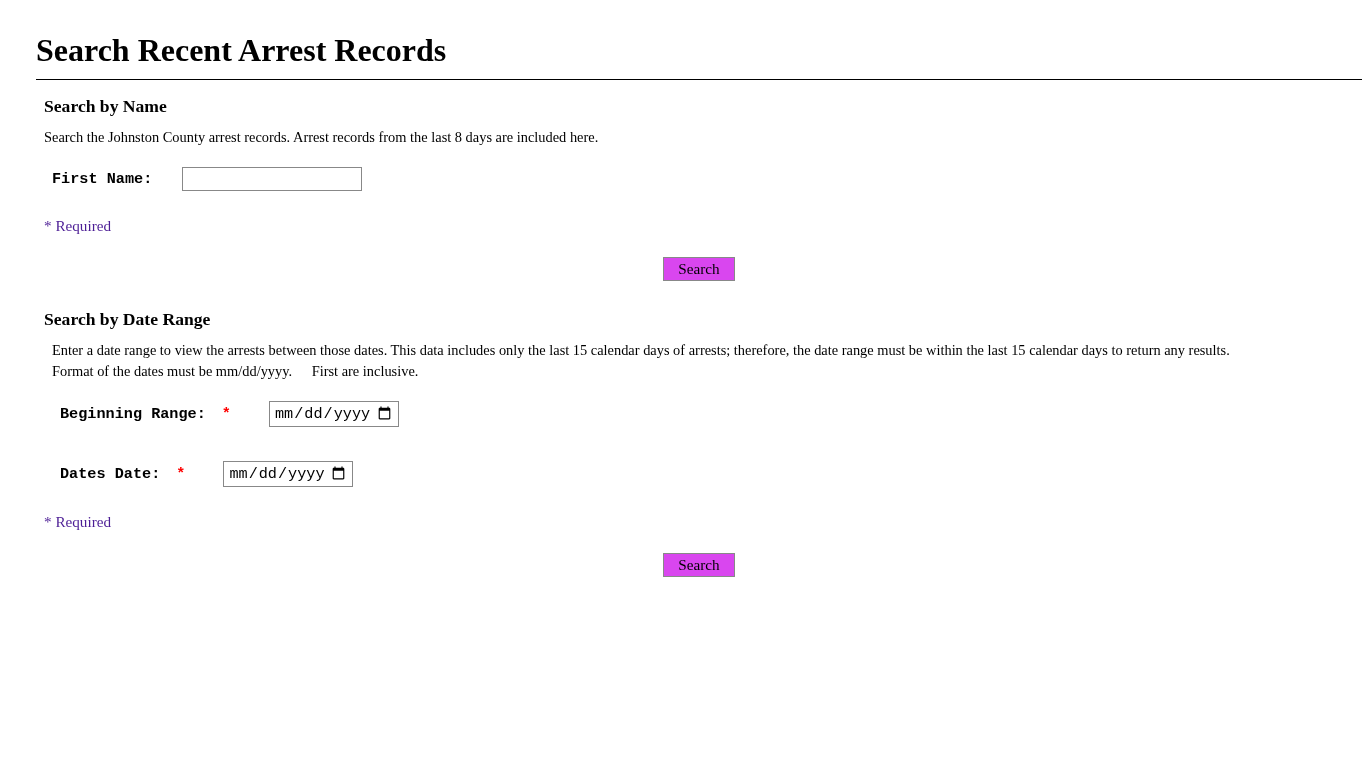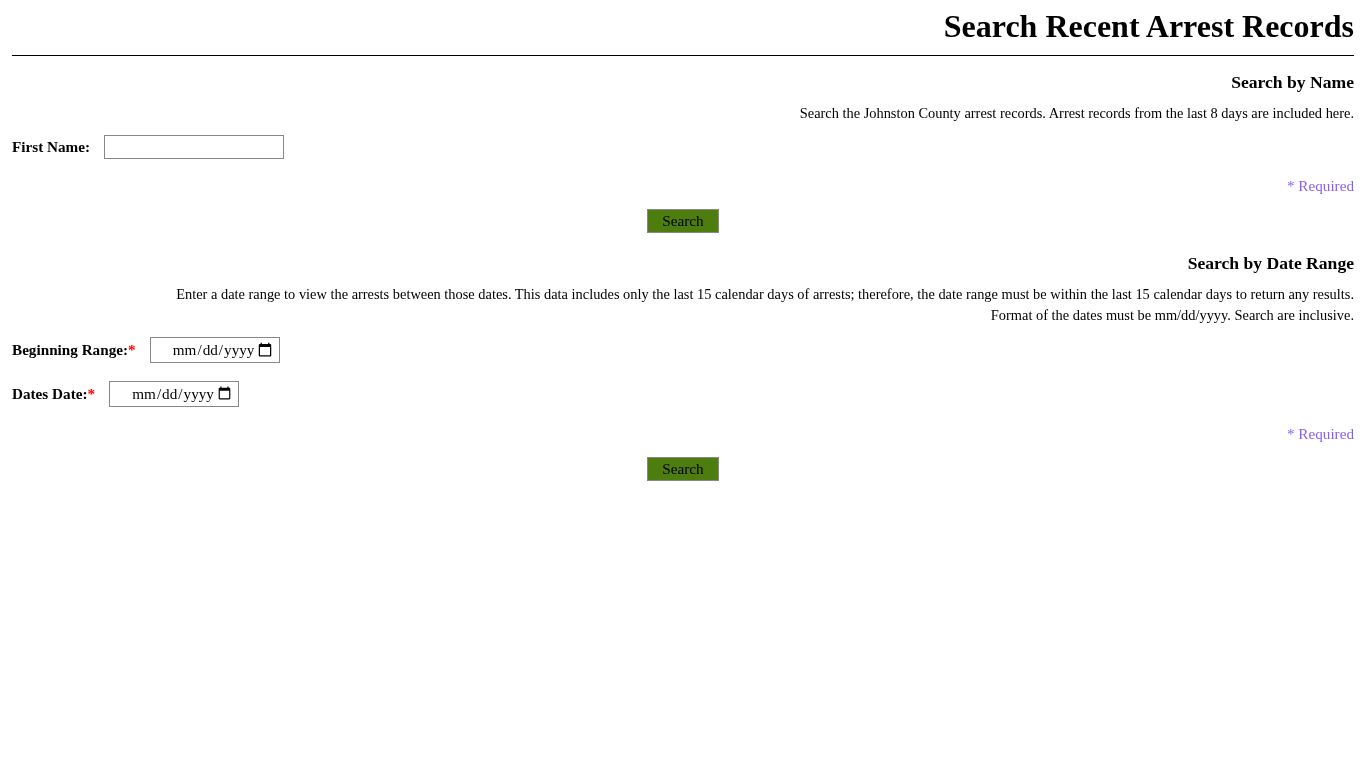--- a/index.html
+++ b/index.html
@@ -1,19 +1,18 @@
 <!DOCTYPE html>
 <html><head>
   <meta charset="utf-8">
   <style>
     * {
       box-sizing: border-box;
-      margin: 0;
+      margin: 8px;
       padding: 0;
-      text-align: right;
     }
 
     body {
       font-family: Times New Roman, Times, serif;
       font-size: 16px;
       background-color: #ffffff;
       color: #000000;
       padding: 8px 12px;
       width: 1366px;
       min-height: 768px;
@@ -40,20 +39,21 @@
     p {
       margin-bottom: 10px;
       font-size: 0.95em;
     }
 
     .form-group {
       margin-bottom: 18px;
       display: flex;
       align-items: center;
       gap: 14px;
+      font-family: Liberation Mono, monospace;
     }
 
     label {
       font-weight: bold;
       font-size: 0.95em;
       white-space: nowrap;
     }
 
     label .required-star {
       color: red;
@@ -69,37 +69,37 @@
 
     input[type="date"] {
       border: 1px solid #888;
       padding: 2px 4px;
       font-size: 0.95em;
       font-family: inherit;
       width: 130px;
     }
 
     .required-note {
-      color: #8b5cf6;
+      color: #4c1d95;
       font-size: 0.95em;
       margin-bottom: 14px;
     }
 
     .search-btn-row {
       display: flex;
       justify-content: center;
       margin-bottom: 20px;
     }
 
     button {
       font-size: 0.95em;
       font-family: inherit;
       padding: 2px 14px;
       border: 1px solid #888;
-      background-color: #4d7c0f;
+      background-color: #d946ef;
       cursor: pointer;
     }
 
     .section {
       margin-bottom: 10px;
     }
 
     .desc-text {
       font-size: 0.9em;
       margin-bottom: 10px;
@@ -131,21 +131,21 @@
   <div class="search-btn-row">
     <button>Search</button>
   </div>
 </div>
 
 <div class="section">
   <h2>Search by Date Range</h2>
 
   <p class="desc-text">
     <span>Enter a date range to view the arrests between those dates. This data includes only the last 15 calendar days of arrests; therefore, the date range must be within the last 15 calendar days to return any results.</span><br>
-    <span class="desc-bold">Format of the dates must be mm/dd/yyyy.</span><span> Search are inclusive.</span>
+    <span class="desc-bold">Format of the dates must be mm/dd/yyyy.</span><span> First are inclusive.</span>
   </p>
 
   <div class="form-group">
     <label>
       <span>Beginning Range:</span><span class="required-star">*</span>
     </label>
     <input type="date" style="">
   </div>
 
   <div class="form-group">

